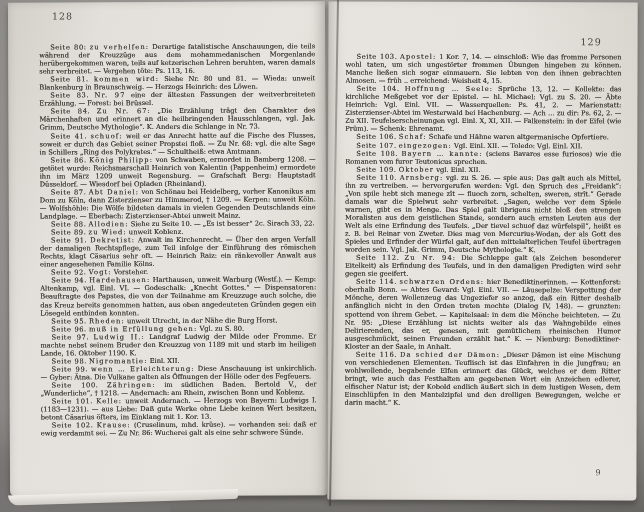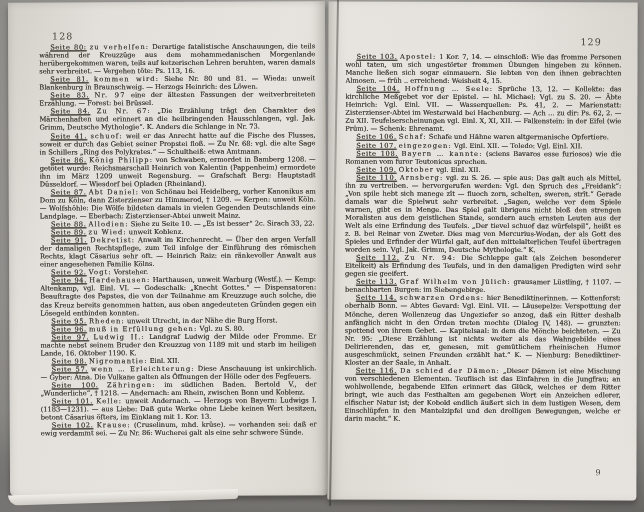--- a/index.html
+++ b/index.html
@@ -42,32 +42,32 @@
     box-shadow:0 4px 5px rgba(40,38,36,.4), inset 10px 0 14px -8px rgba(90,85,78,.4);
   }
   .gutter{
     position:absolute;left:333px;top:0;width:2px;height:506px;
     background:linear-gradient(180deg,rgba(70,66,62,.55),rgba(95,90,85,.35) 40%,rgba(70,66,62,.5) 85%,rgba(60,57,53,.6));
     transform:rotate(0.9deg);
   }
   .pagenum{
     position:absolute;font-size:9.5px;letter-spacing:1px;color:#47433d;
   }
-  .pagenum-left{left:44px;top:28px;}
+  .pagenum-left{left:44px;top:8px;}
   .pagenum-right{left:252px;top:34px;}
   .textcol{
     position:absolute;text-align:justify;
     font-size:6.7px;line-height:8.05px;
     color:#413d37;text-shadow:0 0 .5px rgba(62,57,50,.85);
     overflow:hidden;
   }
   .textcol-left{left:31px;top:41px;width:276px;height:436px;}
   .textcol-right{left:17px;top:51px;width:276px;height:426px;}
   .note{margin:0;text-indent:11px;}
-  .lead{letter-spacing:.6px;text-decoration:underline;}
+  .lead{letter-spacing:.6px;}
   .term{letter-spacing:1.1px;}
   .signature{
     position:absolute;left:268px;top:466px;font-size:8px;color:#47433d;
   }
 </style>
 </head>
 <body>
 
 <div class="scan-bg"></div>
 <div class="corner-shadow"></div>
@@ -84,38 +84,37 @@
       <p class="note"><span class="lead">Seite 87.</span> <span class="term">Abt Daniel:</span> <span class="text">von Schönau bei Heidelberg, vorher Kanonikus am Dom zu Köln, dann Zisterzienser zu Himmerod, † 1209. — Kerpen: unweit Köln. — Wolfshöhle: Die Wölfe bildeten damals in vielen Gegenden Deutschlands eine Landplage. — Eberbach: Zisterzienser-Abtei unweit Mainz.</span></p>
       <p class="note"><span class="lead">Seite 88.</span> <span class="term">Allodien:</span> <span class="text">Siehe zu Seite 10. — „Es ist besser“ 2c. Sirach 33, 22.</span></p>
       <p class="note"><span class="lead">Seite 89.</span> <span class="term">zu Wied:</span> <span class="text">unweit Koblenz.</span></p>
       <p class="note"><span class="lead">Seite 91.</span> <span class="term">Dekretist:</span> <span class="text">Anwalt im Kirchenrecht. — Über den argen Verfall der damaligen Rechtspflege, zum Teil infolge der Einführung des römischen Rechts, klagt Cäsarius sehr oft. — Heinrich Raiz: ein ränkevoller Anwalt aus einer angesehenen Familie Kölns.</span></p>
       <p class="note"><span class="lead">Seite 92.</span> <span class="term">Vogt:</span> <span class="text">Vorsteher.</span></p>
       <p class="note"><span class="lead">Seite 94.</span> <span class="term">Hardehausen:</span> <span class="text">Harthausen, unweit Warburg (Westf.). — Kemp: Altenkamp, vgl. Einl. VI. — Godeschalk: „Knecht Gottes.“ — Dispensatoren: Beauftragte des Papstes, die von der Teilnahme am Kreuzzuge auch solche, die das Kreuz bereits genommen hatten, aus oben angedeuteten Gründen gegen ein Lösegeld entbinden konnten.</span></p>
       <p class="note"><span class="lead">Seite 95.</span> <span class="term">Rheden:</span> <span class="text">unweit Utrecht, in der Nähe die Burg Horst.</span></p>
       <p class="note"><span class="lead">Seite 96.</span> <span class="term">muß in Erfüllung gehen:</span> <span class="text">Vgl. zu S. 80.</span></p>
       <p class="note"><span class="lead">Seite 97.</span> <span class="term">Ludwig II.:</span> <span class="text">Landgraf Ludwig der Milde oder Fromme. Er machte nebst seinem Bruder den Kreuzzug von 1189 mit und starb im heiligen Lande, 16. Oktober 1190. K.</span></p>
       <p class="note"><span class="lead">Seite 98.</span> <span class="term">Nigromantie:</span> <span class="text">Einl. XII.</span></p>
-      <p class="note"><span class="lead">Seite 57.</span> <span class="term">wenn … Erleichterung:</span> <span class="text">Diese Anschauung ist unkirchlich. — Gyber: Ätna. Die Vulkane galten als Öffnungen der Hölle oder des Fegfeuers.</span></p>
+      <p class="note"><span class="lead">Seite 99.</span> <span class="term">wenn … Erleichterung:</span> <span class="text">Diese Anschauung ist unkirchlich. — Gyber: Ätna. Die Vulkane galten als Öffnungen der Hölle oder des Fegfeuers.</span></p>
       <p class="note"><span class="lead">Seite 100.</span> <span class="term">Zähringen:</span> <span class="text">im südlichen Baden. Bertold V., der „Wunderliche“, † 1218. — Andernach: am Rhein, zwischen Bonn und Koblenz.</span></p>
       <p class="note"><span class="lead">Seite 101.</span> <span class="term">Kelle:</span> <span class="text">unweit Andernach. — Herzogs von Bayern: Ludwigs I. (1183—1231). — aus Liebe: Daß gute Werke ohne Liebe keinen Wert besitzen, betont Cäsarius öfters, im Einklang mit 1. Kor. 13.</span></p>
       <p class="note"><span class="lead">Seite 102.</span> <span class="term">Krause:</span> <span class="text">(Cruselinum, mhd. krüse). — vorhanden sei: daß er ewig verdammt sei. — Zu Nr. 86: Wucherei galt als eine sehr schwere Sünde.</span></p>
     </div>
 </div>
 
 <div class="page page-right">
   <div class="pagenum pagenum-right">129</div>
   <div class="textcol textcol-right">
       <p class="note"><span class="lead">Seite 103.</span> <span class="term">Apostel:</span> <span class="text">1 Kor. 7, 14. — einschloß: Wie das fromme Personen wohl taten, um sich ungestörter frommen Übungen hingeben zu können. Manche ließen sich sogar einmauern. Sie lebten von den ihnen gebrachten Almosen. — früh .. erreichend: Weisheit 4, 15.</span></p>
       <p class="note"><span class="lead">Seite 104.</span> <span class="term">Hoffnung … Seele:</span> <span class="text">Sprüche 13, 12. — Kollekte: das kirchliche Meßgebet vor der Epistel. — hl. Michael: Vgl. zu S. 20. — Äbte Heinrich: Vgl. Einl. VII. — Wasserquellen: Ps. 41, 2. — Marienstatt: Zisterzienser-Abtei im Westerwald bei Hachenburg. — Ach … zu dir: Ps. 62, 2. — Zu XII. Teufelserscheinungen vgl. Einl. X, XI, XII. — Falkenstein: in der Eifel (wie Prüm). — Schenk: Ehrenamt.</span></p>
       <p class="note"><span class="lead">Seite 106.</span> <span class="term">Schaf:</span> <span class="text">Schafe und Hähne waren altgermanische Opfertiere.</span></p>
       <p class="note"><span class="lead">Seite 107.</span> <span class="term">eingezogen:</span> <span class="text">Vgl. Einl. XII. — Toledo: Vgl. Einl. XII.</span></p>
       <p class="note"><span class="lead">Seite 108.</span> <span class="term">Bayern … kannte:</span> <span class="text">(sciens Bavaros esse furiosos) wie die Romanen vom furor Teutonicus sprechen.</span></p>
       <p class="note"><span class="lead">Seite 109.</span> <span class="term">Oktober</span> <span class="text">vgl. Einl. XII.</span></p>
       <p class="note"><span class="lead">Seite 110.</span> <span class="term">Arnsberg:</span> <span class="text">vgl. zu S. 26. — spie aus: Das galt auch als Mittel, ihn zu vertreiben. — hervorgerufen werden: Vgl. den Spruch des „Freidank“: „Von spile hebt sich manege zît — fluoch zorn, schelten, sweren, strît.“ Gerade damals war die Spielwut sehr verbreitet. „Sagen, welche vor dem Spiele warnen, gibt es in Menge. Das Spiel galt übrigens nicht bloß den strengen Moralisten aus dem geistlichen Stande, sondern auch ernsten Leuten aus der Welt als eine Erfindung des Teufels. „Der tievel schuof daz würfelspil“, heißt es z. B. bei Reinar von Zweter. Dies mag von Mercurius-Wodan, der als Gott des Spieles und Erfinder der Würfel galt, auf den mittelalterlichen Teufel übertragen worden sein. Vgl. Jak. Grimm, Deutsche Mythologie.“ K.</span></p>
       <p class="note"><span class="lead">Seite 112.</span> <span class="term">Zu Nr. 94:</span> <span class="text">Die Schleppe galt (als Zeichen besonderer Eitelkeit) als Erfindung des Teufels, und in den damaligen Predigten wird sehr gegen sie geeifert.</span></p>
-      <p class="note"><span class="lead">Seite 113.</span> <span class="term">Graf Wilhelm von Jülich:</span> <span class="text">grausamer Lüstling, † 1107. — benachbarten Burgen: im Siebengebirge.</span></p>
       <p class="note"><span class="lead">Seite 114.</span> <span class="term">schwarzen Ordens:</span> <span class="text">hier Benediktinerinnen. — Kottenforst: oberhalb Bonn. — Abtes Gevard: Vgl. Einl. VII. — Läusepelze: Verspottung der Mönche, deren Wollenzeug das Ungeziefer so anzog, daß ein Ritter deshalb anfänglich nicht in den Orden treten mochte (Dialog IV, 148). — grunzten: spottend von ihrem Gebet. — Kapitelsaal: in dem die Mönche beichteten. — Zu Nr. 95: „Diese Erzählung ist nichts weiter als das Wahngebilde eines Delirierenden, das er, genesen, mit gemütlichem rheinischen Humor ausgeschmückt, seinen Freunden erzählt hat.“ K. — Nienburg: Benediktiner-Kloster an der Saale, in Anhalt.</span></p>
       <p class="note"><span class="lead">Seite 116.</span> <span class="term">Da schied der Dämon:</span> <span class="text">„Dieser Dämon ist eine Mischung von verschiedenen Elementen. Teuflisch ist das Einfahren in die Jungfrau; an wohlwollende, begabende Elfen erinnert das Glück, welches er dem Ritter bringt, wie auch das Festhalten am gegebenen Wort ein Anzeichen edlerer, elfischer Natur ist; der Kobold endlich äußert sich in dem lustigen Wesen, dem Einschlüpfen in den Mantelzipfel und den drolligen Bewegungen, welche er darin macht.“ K.</span></p>
     </div>
   <div class="signature">9</div>
 </div>
 
 <div class="gutter"></div>
 
 </body></html>

